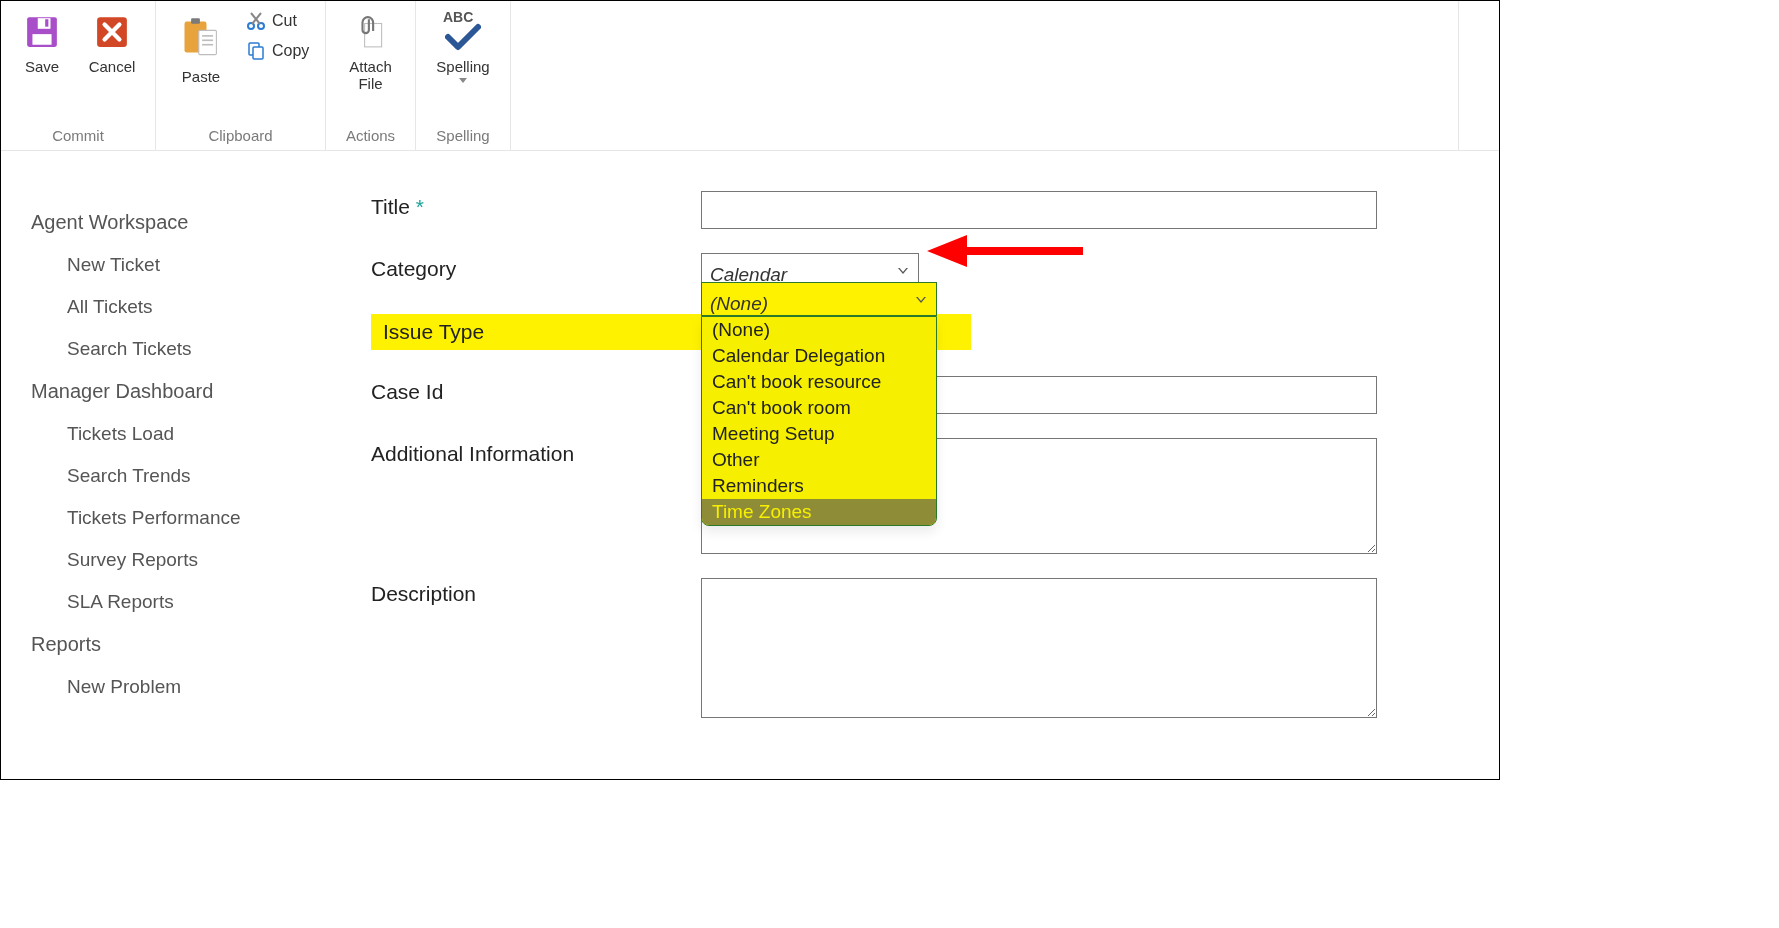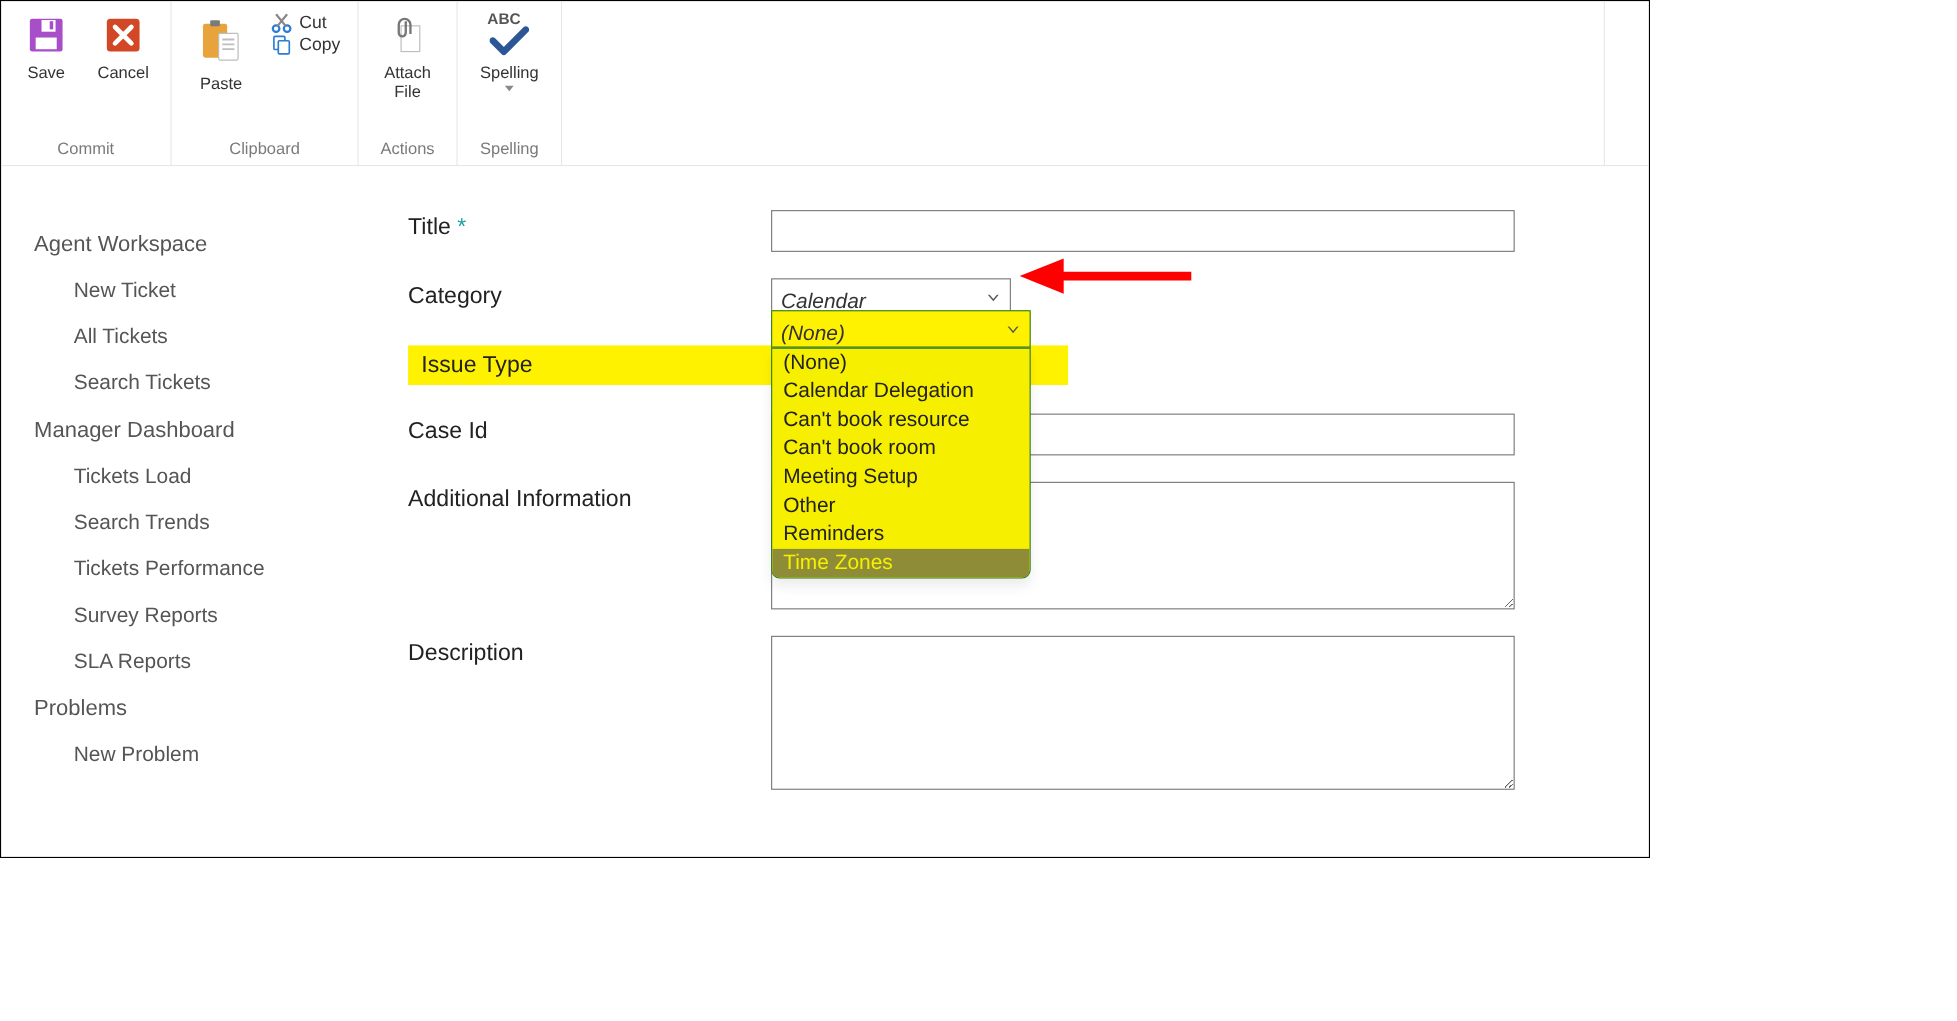--- a/index.html
+++ b/index.html
@@ -60,20 +60,21 @@
     width: 0; height: 0;
     border-left: 4px solid transparent;
     border-right: 4px solid transparent;
     border-top: 5px solid #888;
     margin-top: 2px;
   }
   .clipboard-small {
     display: flex;
     flex-direction: column;
     justify-content: center;
+    gap: 10px;
     padding-left: 6px;
     padding-top: 6px;
   }
   .clip-item {
     display: flex;
     align-items: center;
     gap: 6px;
     font-size: 16px;
     color: #333;
     cursor: pointer;
@@ -286,21 +287,21 @@
       <li>Agent Workspace</li>
       <li class="lv2">New Ticket</li>
       <li class="lv2">All Tickets</li>
       <li class="lv2">Search Tickets</li>
       <li>Manager Dashboard</li>
       <li class="lv2">Tickets Load</li>
       <li class="lv2">Search Trends</li>
       <li class="lv2">Tickets Performance</li>
       <li class="lv2">Survey Reports</li>
       <li class="lv2">SLA Reports</li>
-      <li>Problems</li>
+      <li>Reports</li>
       <li class="lv2">New Problem</li>
     </ul>
   </div>
 
   <div class="form-area">
 
     <div class="form-row">
       <div class="form-label"><span>Title</span> <span class="req-star">*</span></div>
       <input class="form-input wide" style="">
     </div>

